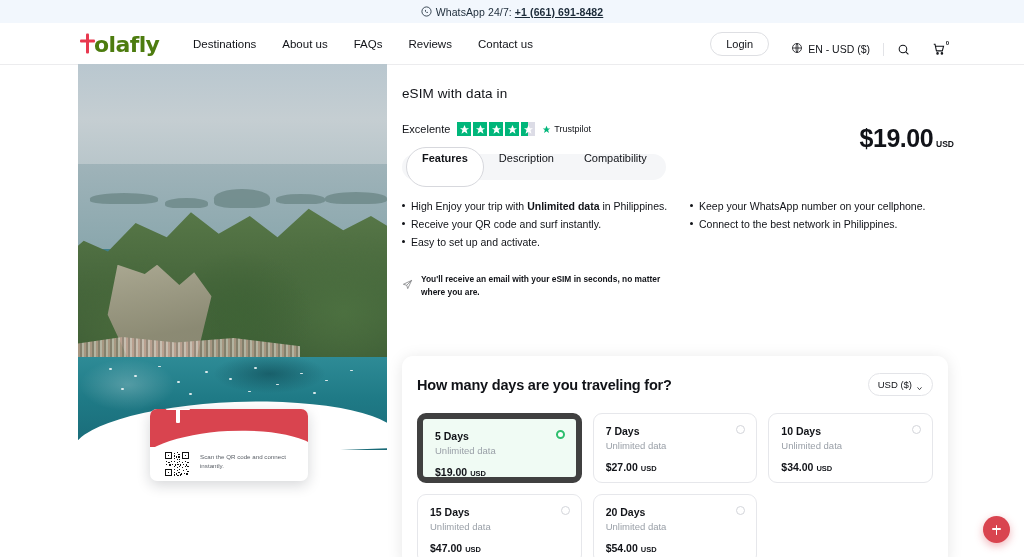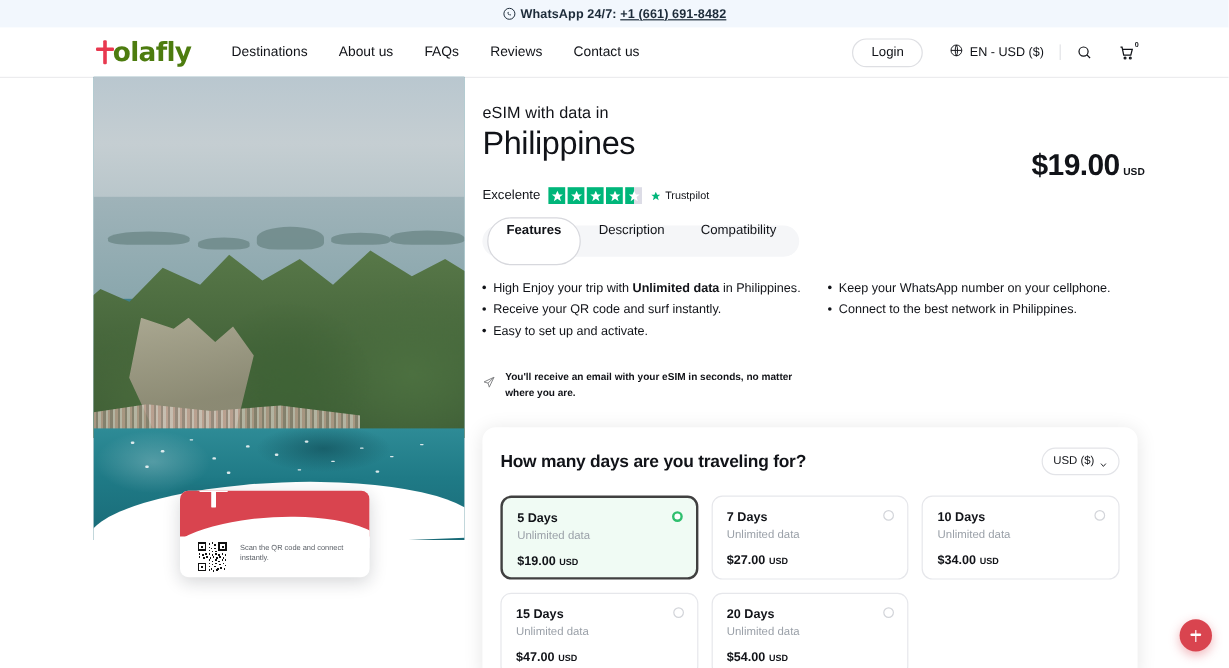--- a/index.html
+++ b/index.html
@@ -13,21 +13,21 @@
   .page { position: relative; width: 1024px; height: 557px; background:#fff; overflow:hidden; }
 
   
   .topbar {
     height: 23px; background: #f2f7fd;
     display: flex; align-items: center; justify-content: center;
     font-size: 10.5px; color: #1c2b39; letter-spacing: .1px;
   }
   .topbar .wa-ico { width: 11px; height: 11px; margin-right: 4px; display:inline-block; }
   .topbar a { color: #1c2b39; text-decoration: underline; font-weight: 600; margin-left:3px; }
-  .topbar .label { font-weight: 700; }
+  .topbar .label { font-weight: 400; }
 
   
   header.nav {
     position: relative; height: 42px; background:#fff;
     display:flex; align-items:center;
     border-bottom: 1px solid #ececee;
   }
   .logo {
     position:absolute; left:80px; top:50%; transform: translateY(-50%);
     color:#4d7c0f; font-size:22px; font-weight:700; letter-spacing:-0.6px;
@@ -35,21 +35,21 @@
     display:flex; align-items:center;
   }
   .logo .hmark { position:relative; width:15px; height:20px; margin-right:0px; display:inline-block; }
   .logo .hmark:before{content:"";position:absolute;left:0;top:6px;width:15px;height:3.2px;background:#e8384f;border-radius:1px;}
   .logo .hmark:after{content:"";position:absolute;left:5.6px;top:0;width:3.2px;height:20px;background:#e8384f;border-radius:1px;}
   .logo .word { margin-left:-1px; }
 
   nav.mainnav { position:absolute; left:193px; display:flex; gap:26px; align-items:center; }
   nav.mainnav a { font-size:11.5px; color:#111318; text-decoration:none; white-space:nowrap; }
 
-  .header-right { position:absolute; right:78px; display:flex; align-items:center; gap:0px; }
+  .header-right { position:absolute; right:78px; display:flex; align-items:flex-end; gap:0px; }
   .login-btn {
     font-size:11px; color:#111318; border:1px solid #dedfe3;
     border-radius:999px; padding:5px 15px; background:#fff; cursor:pointer;
     font-family:"Liberation Sans", sans-serif;
   }
   .lang { display:flex; align-items:center; gap:5px; font-size:10.5px; color:#111318; margin-left:22px; cursor:pointer;}
   .divider-v { width:1px; height:13px; background:#e2e3e7; margin:0 13px; }
   .icon-btn { cursor:pointer; display:flex; align-items:center; justify-content:center; }
   .cart-wrap { position:relative; margin-left:22px; }
   .cart-badge {
@@ -213,21 +213,21 @@
   }
   .cur-select .chev { width:7px; height:7px; }
 
   .plan-grid {
     margin-top:17px; display:grid; grid-template-columns:repeat(3,1fr); gap:11px;
   }
   .plan {
     position:relative; border:1px solid #e6e7eb; border-radius:9px; background:#fff;
     padding:11px 12px 12px 12px; height:70px; cursor:pointer;
   }
-  .plan.selected { border:2px solid #404040; background:#f0fbf4; }
+  .plan.selected { border:6px solid #404040; background:#f0fbf4; }
   .plan .pdays { font-size:10.5px; font-weight:700; color:#111318; }
   .plan .pdata { font-size:9.5px; color:#9aa0a8; margin-top:3px; }
   .plan .pprice { margin-top:10px; display:flex; align-items:baseline; }
   .plan .pprice .amt { font-size:10.5px; font-weight:700; color:#111318; }
   .plan .pprice .cur { font-size:7.5px; font-weight:700; color:#111318; margin-left:3px; }
   .radio {
     position:absolute; right:11px; top:11px; width:9px; height:9px; border-radius:50%;
     border:1px solid #d3d5da; background:#fff;
   }
   .radio.on {
@@ -410,21 +410,20 @@
             <rect x="15" y="27" width="1.4" height="1.4"></rect>
             <rect x="18" y="26" width="1.4" height="1.4"></rect>
         </g>
       </svg>
     </div>
     <div class="qrtext">Scan the QR code and connect instantly.</div>
   </div>
 
   <div class="content">
     <div class="eyebrow">eSIM with data in</div>
-    <h1 class="country">Philippines</h1>
 
     <div class="price-block">
       <span class="amount">$19.00</span>
       <span class="cur">USD</span>
     </div>
 
     <div class="trust">
       <span class="word">Excelente</span>
       <span class="stars">
         <span>

